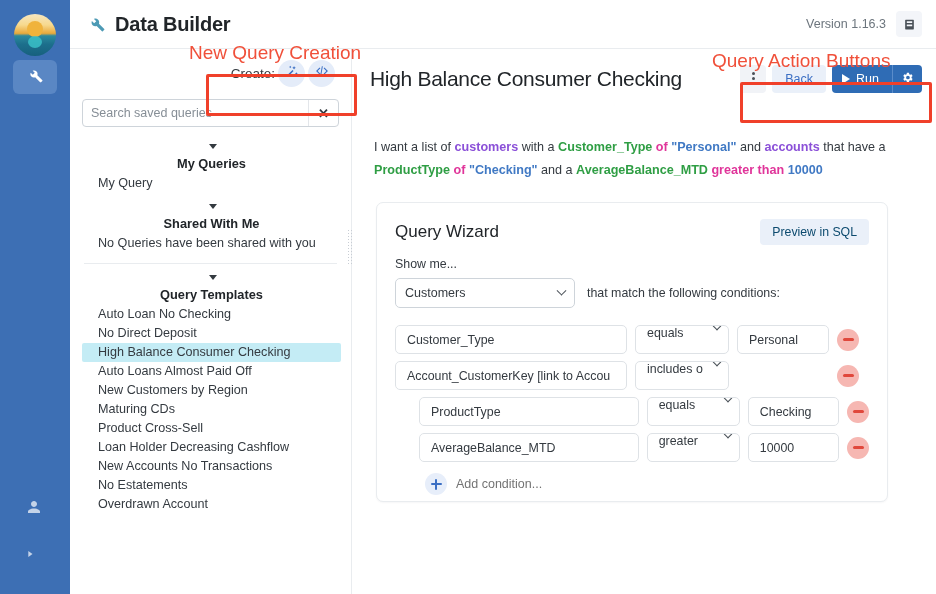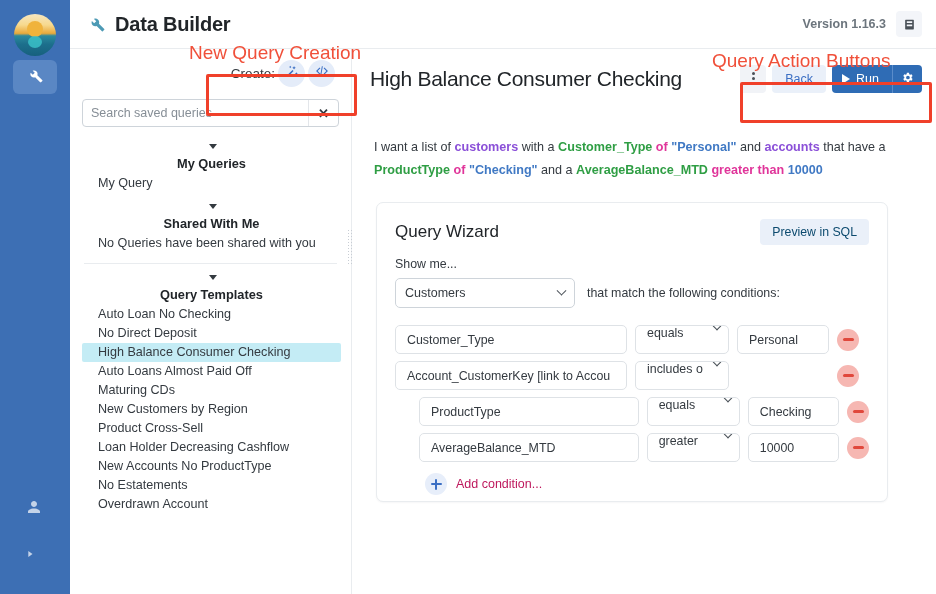--- a/index.html
+++ b/index.html
@@ -52,21 +52,21 @@
   .main { flex: 1 1 auto; height: 594px; position: relative; background:#fff; }
 
   
   .topbar {
     height: 48px; display: flex; align-items: center;
     padding: 0 14px 0 18px; position: relative;
   }
   .topbar .wrench { width: 18px; height: 18px; margin-right: 9px; }
   .topbar .wrench svg { width: 18px; height: 18px; fill: #4d9ab5; transform: rotate(0deg); }
   .app-title { font-size: 20px; font-weight: bold; color: #212529; letter-spacing: -.2px; }
-  .topbar-right { margin-left: auto; display: flex; align-items: center; gap: 10px; font-weight: bold; }
+  .topbar-right { margin-left: auto; display: flex; align-items: center; gap: 10px; }
   .version { font-size: 12.5px; color: #6c757d; }
   .manual-btn {
     width: 26px; height: 26px; border-radius: 4px; background: #f3f5f9;
     display: flex; align-items: center; justify-content: center;
   }
   .manual-btn svg { width: 13px; height: 13px; fill: #495057; }
 
   
   .split { display: flex; height: 546px; }
 
@@ -230,21 +230,21 @@
   .addcond.nested { margin-left: 30px; }
   .plus-btn {
     width: 22px; height: 22px; border-radius: 50%; background: #e7eefa;
     display: flex; align-items: center; justify-content: center; position: relative;
   }
   .plus-btn::before, .plus-btn::after {
     content: ""; position: absolute; background: #3b6fc4; border-radius: 2px;
   }
   .plus-btn::before { width: 11px; height: 2.6px; }
   .plus-btn::after { width: 2.6px; height: 11px; }
-  .addcond-label { font-size: 12.5px; color: #be185d; }
+  .addcond-label { font-size: 12.5px; color: #737373; }
 
   
   .anno { position: absolute; pointer-events: none; }
   .anno-text {
     color: #f0503a; font-size: 19px; white-space: nowrap;
     font-family: "Liberation Sans", sans-serif;
   }
   .anno-box { border: 3px solid #f0402a; border-radius: 2px; }
   #anno-new-query-text { left: 189px; top: 42px; }
   #anno-new-query-box  { left: 206px; top: 74px; width: 151px; height: 42px; }
@@ -345,25 +345,25 @@
 
           <div class="tree-group">
             <div class="tree-head">
               <span class="caret"></span>
               <span class="tree-head-label">Query Templates</span>
             </div>
             <div class="tree-item">Auto Loan No Checking</div>
             <div class="tree-item">No Direct Deposit</div>
             <div class="tree-item selected">High Balance Consumer Checking</div>
             <div class="tree-item">Auto Loans Almost Paid Off</div>
+            <div class="tree-item">New Customers by Region</div>
             <div class="tree-item">Maturing CDs</div>
-            <div class="tree-item">New Customers by Region</div>
             <div class="tree-item">Product Cross-Sell</div>
             <div class="tree-item">Loan Holder Decreasing Cashflow</div>
-            <div class="tree-item">New Accounts No ProductType</div>
+            <div class="tree-item">New Accounts No Transactions</div>
             <div class="tree-item">No Estatements</div>
             <div class="tree-item">Overdrawn Account</div>
           </div>
 
         </div>
 
         <div class="resizer"></div>
       </div>
 
       <div class="detail">

